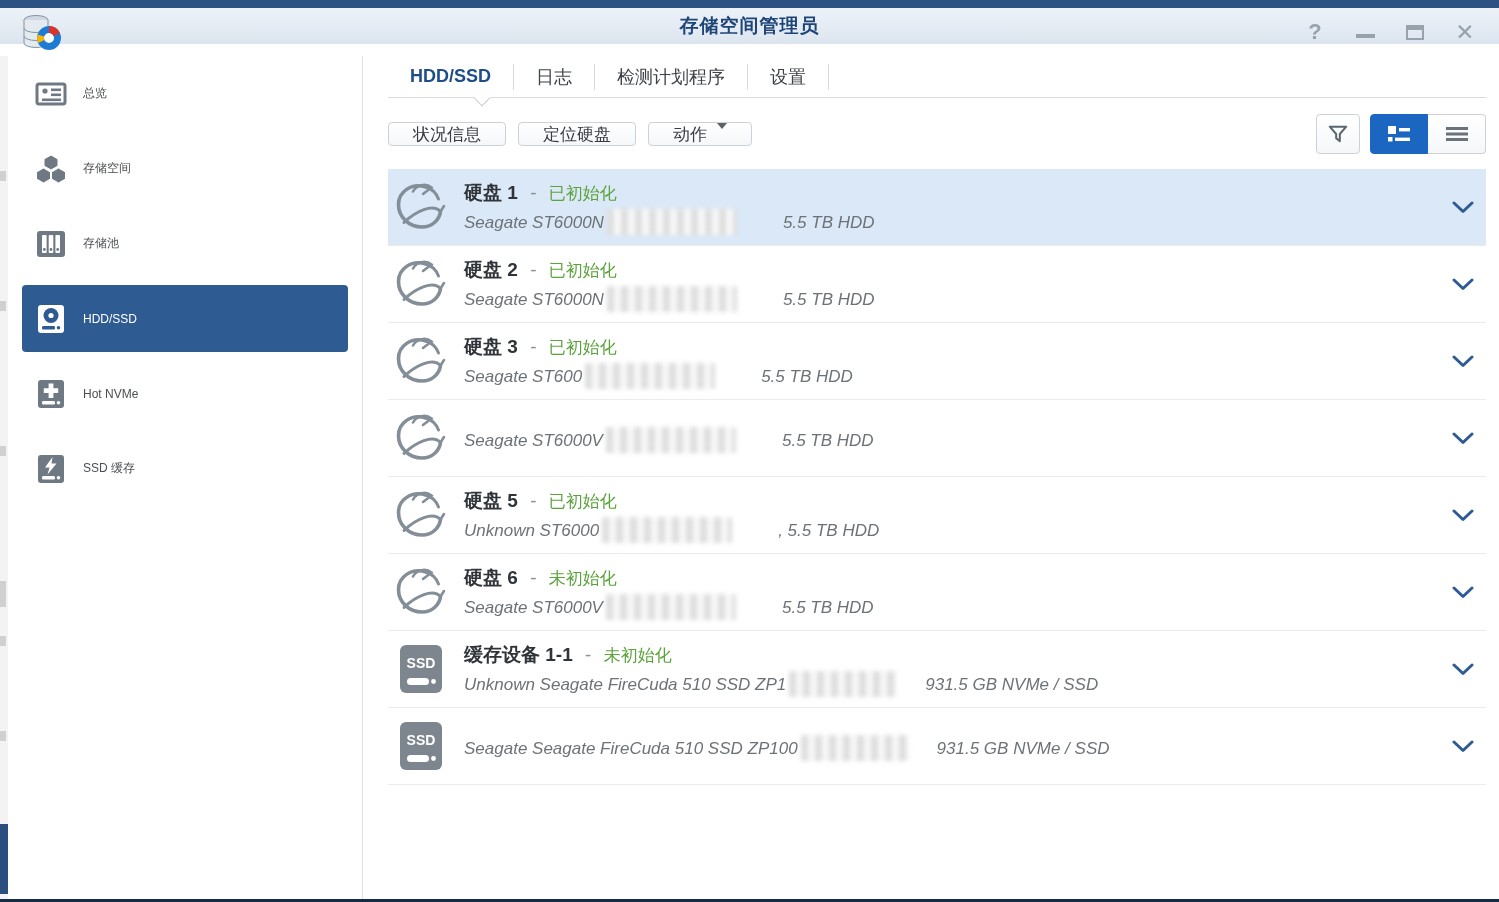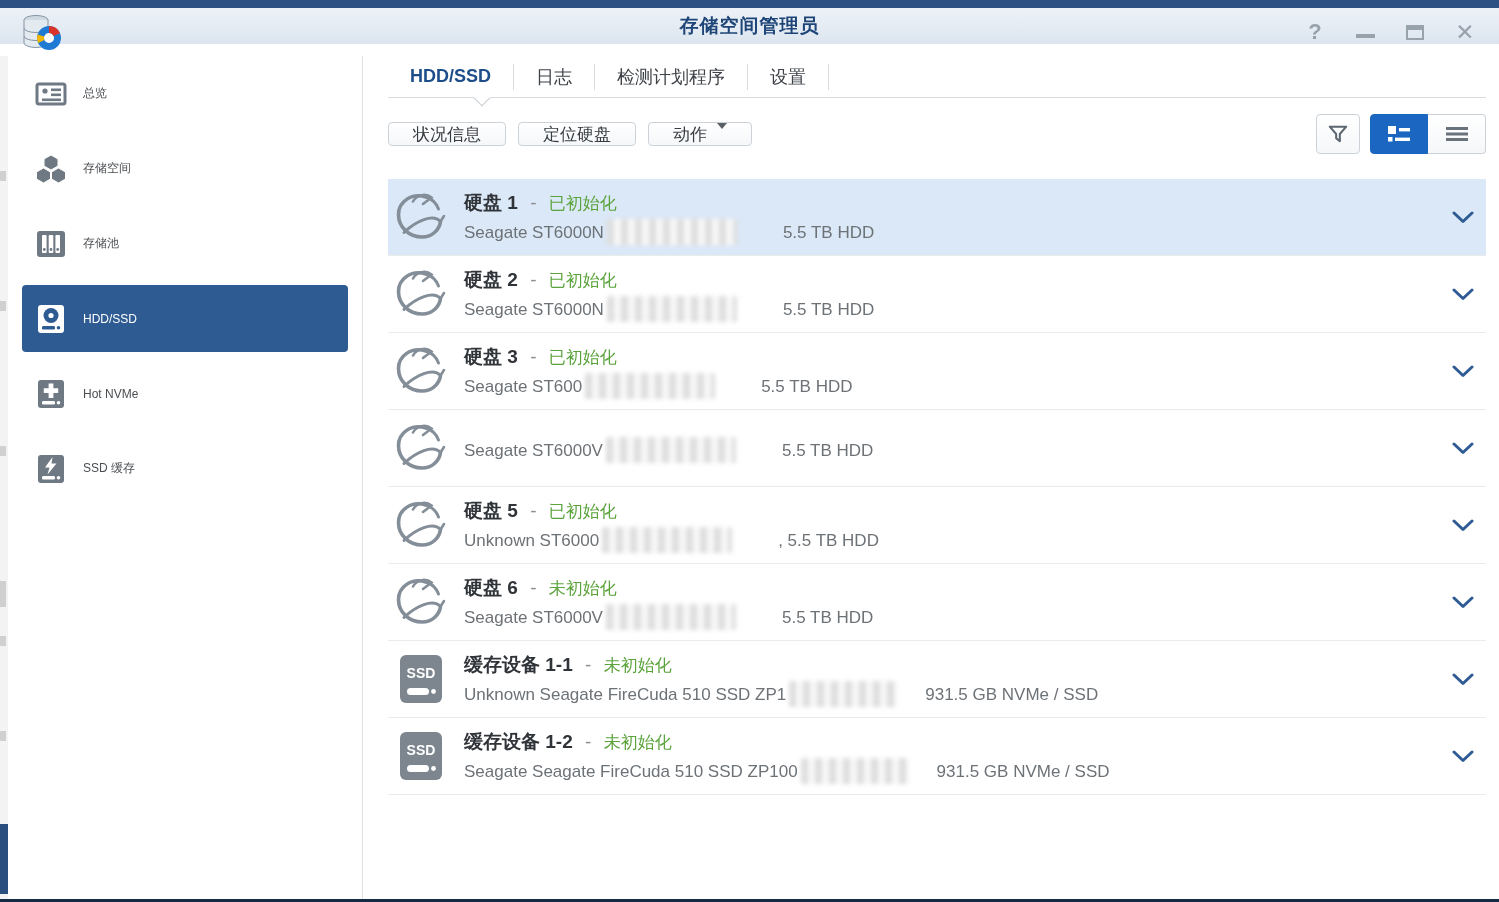--- a/index.html
+++ b/index.html
@@ -89,33 +89,33 @@
   .segmented { display:flex; height:40px; }
   .seg {
     width:58px; height:40px; display:flex; align-items:center; justify-content:center;
     cursor:pointer; border:1px solid #ccd2d8; background:linear-gradient(#ffffff,#f5f7f9);
   }
   .seg.first { border-radius:4px 0 0 4px; }
   .seg.last { border-radius:0 4px 4px 0; border-left:none; }
   .seg.active { background:#1b66c1; border-color:#1b66c1; }
 
   
-  .drive-list { margin-top:25px; padding:0 13px 0 25px; }
+  .drive-list { margin-top:15px; padding:0 13px 0 25px; }
   .drive-row {
     height:77px; display:flex; align-items:center;
     border-bottom:1px solid #ebebeb; cursor:pointer; position:relative;
   }
   .drive-row.selected { background:#dbe8f7; }
   .drive-icon-wrap { width:66px; display:flex; align-items:center; justify-content:center; flex:0 0 66px; }
   .drive-info { margin-left:10px; flex:1; }
   .drive-title { font-size:19px; line-height:25px; }
   .drive-name { font-weight:bold; color:#303439; }
   .drive-sep { color:#8a8f94; margin:0 7px; }
   .drive-status { color:#5ba33c; font-size:17px; }
-  .drive-sub { font-size:17px; color:#6d7277; margin-top:3px; line-height:22px; }
+  .drive-sub { font-size:17px; color:#6d7277; margin-top:3px; line-height:22px;font-style:italic; }
   .blur-box {
     display:inline-block; vertical-align:-7px; height:26px; border-radius:2px; margin-left:3px;
     background:
       repeating-linear-gradient(90deg,rgba(220,220,220,.9) 0 7px,rgba(248,248,248,.9) 7px 14px),
       repeating-linear-gradient(0deg,#ececec 0 7px,#f6f6f6 7px 14px);
     filter:blur(2px);
   }
   .row-hdd .blur-box { width:130px; margin-right:46px; }
   .row-ssd .blur-box { width:108px; margin-right:28px; }
   .chevron { width:46px; display:flex; justify-content:center; align-items:center; cursor:pointer; }
@@ -487,25 +487,20 @@
         <div class="drive-row row-ssd">
     <div class="drive-icon-wrap">
             <svg width="46" height="52" viewBox="0 0 46 52">
               <rect x="2" y="2" width="42" height="48" rx="6" fill="#7d868f"></rect>
               <text x="23" y="25" text-anchor="middle" font-size="14" font-weight="bold" fill="#fff" font-family="Liberation Sans, sans-serif">SSD</text>
               <rect x="9" y="35" width="22" height="7" rx="3.5" fill="#fff"></rect>
               <circle cx="35.5" cy="38.5" r="2.4" fill="#fff"></circle>
             </svg>
           </div>
     <div class="drive-info">
-      <div class="drive-title">
-        <span class="drive-name">缓存设备 1-2</span>
-        <span class="drive-sep">-</span>
-        <span class="drive-status">未初始化</span>
-      </div>
       <div class="drive-sub">
         <span class="drive-model">Seagate Seagate FireCuda 510 SSD ZP100</span><span class="blur-box"></span><span class="drive-size">931.5 GB NVMe / SSD</span>
       </div>
     </div>
     <div class="chevron">
       <svg width="22" height="13" viewBox="0 0 22 13">
         <polyline points="2,2 11,10.5 20,2" fill="none" stroke="#2e5b94" stroke-width="3" stroke-linecap="round" stroke-linejoin="round"></polyline>
       </svg>
     </div>
   </div>

